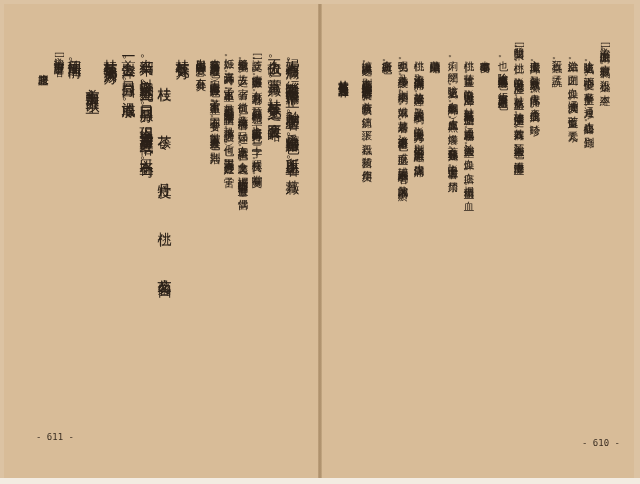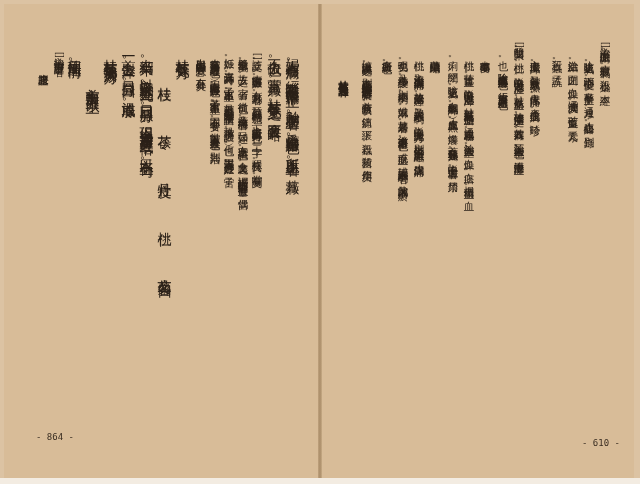--- a/index.html
+++ b/index.html
@@ -52,16 +52,16 @@
   <div class="col note" style="left:196px; top:50px;">出血與妊娠障害之意。在言外矣。</div>
   <div class="col main" style="left:176px; top:48px;">桂枝茯苓丸方</div>
   <div class="col main" style="left:158px; top:60px;">　桂枝　　　茯苓　　　牡丹皮　　　桃仁　　　芍藥各二・四</div>
   <div class="col main" style="left:140px; top:48px;">右爲細末。以蜂蜜及米糊爲丸。一日三回分服。但現今普通將右用量之二或三倍。以水二合五勺。</div>
   <div class="col main" style="left:122px; top:48px;">煎一合去滓。一日分三回。溫或冷服。</div>
   <div class="col main" style="left:104px; top:48px;">桂枝茯苓丸加大黃湯方</div>
   <div class="col main" style="left:86px; top:62px;">　前方中加大黃二・五以上。</div>
   <div class="col main" style="left:68px; top:48px;">煎法用法同前。</div>
   <div class="col note" style="left:54px; top:48px;">［主治］治前方證之可下者。</div>
   <div class="col small bold" style="left:38px; top:66px;">腹證</div>
-  <div class="pageno" style="left:36px; top:432px;">- 864 -</div>
+  <div class="pageno" style="left:36px; top:432px;">- 611 -</div>
 
   <div class="bottom"></div>
 </div>
 
 </body></html>

